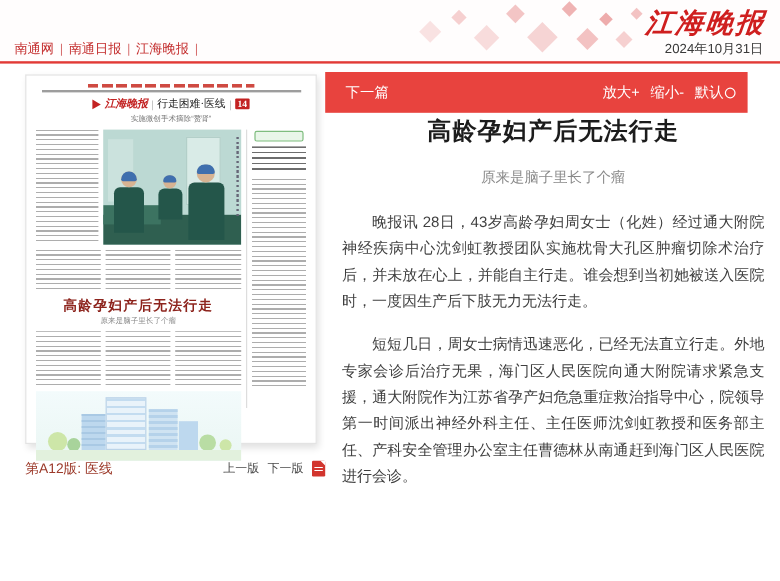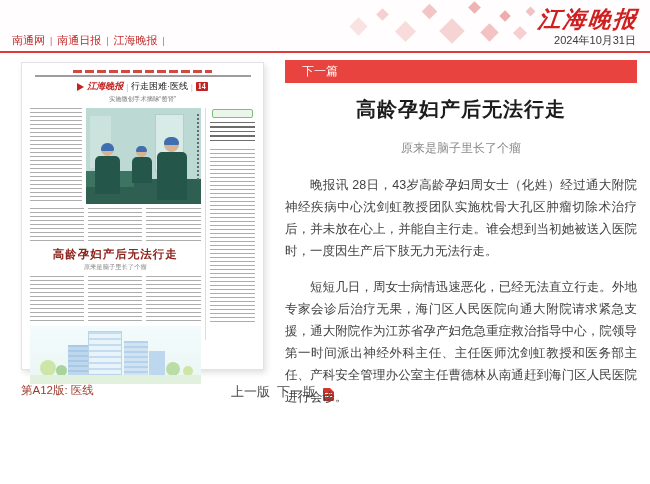--- a/index.html
+++ b/index.html
@@ -76,30 +76,30 @@
   #bld-r2 { left:70%; width:9%; height:24px; background:#bdd8ee; }
   .tree { position:absolute; bottom:8px; border-radius:50%; }
   #ground { position:absolute; bottom:0; width:100%; height:9px; background:#e2f1dd; }
 
   #side-badge { width:90%; height:9px; margin:1px auto 4px auto; background:#e9f6e9;
     border:1px solid #7fbd7f; border-radius:2px; }
   .side-title { height:22px; margin-bottom:5px; }
 
   
   #page-label { position:absolute; left:21px; top:383px; font-size:11.5px; color:#9c3a2a; }
-  #pager { position:absolute; left:186px; top:383px; font-size:13px; color:#4a4a4a; display:flex; gap:7px; align-items:flex-end;margin-left:45px; }
+  #pager { position:absolute; left:186px; top:383px; font-size:10px; color:#4a4a4a; display:flex; gap:7px; align-items:center; }
   #pager a { color:#4a4a4a; text-decoration:none; cursor:pointer; }
   #pdf-icon { position:relative; width:11px; height:13px; background:#d2352e; border-radius:1px; cursor:pointer; }
   #pdf-icon:before { content:""; position:absolute; right:0; top:0; border-style:solid;
     border-width:0 4px 4px 0; border-color:transparent #fff transparent transparent; }
   #pdf-icon:after { content:""; position:absolute; left:2px; top:5px; width:7px; height:5px;
     background:repeating-linear-gradient(to bottom,#fff 0 1px,transparent 1px 2.5px); }
 
   
-  #toolbar { position:absolute; left:285px; top:60px; width:352px; height:23px; background:#e8433e;
+  #toolbar { position:absolute; left:271px; top:60px; width:352px; height:34px; background:#e8433e;
     color:#fff; display:flex; align-items:center; font-size:12px; }
   #btn-next-article { margin-left:17px; cursor:pointer; }
   #toolbar-right { margin-left:auto; margin-right:10px; display:flex; gap:9px; align-items:center; }
   #toolbar-right span { cursor:pointer; }
   #reset-circle { display:inline-block; width:9px; height:9px; border:1.5px solid #fff;
     border-radius:50%; vertical-align:-1px; margin-left:1px; }
 
   #article { position:absolute; left:285px; top:88px; width:352px; height:396px; }
   #article-title { text-align:center; font-size:20px; font-weight:bold; color:#1c1c1c;
     letter-spacing:1px; margin-top:8px; }
@@ -218,20 +218,25 @@
 
   <div id="page-label">第A12版: 医线</div>
   <div id="pager">
     <a>上一版</a>
     <a>下一版</a>
     <span id="pdf-icon"></span>
   </div>
 
   <div id="toolbar">
     <span id="btn-next-article">下一篇</span>
+    <span id="toolbar-right">
+      <span>放大+</span>
+      <span>缩小-</span>
+      <span><span>默认</span><span id="reset-circle"></span></span>
+    </span>
   </div>
 
   <div id="article">
     <div id="article-title">高龄孕妇产后无法行走</div>
     <div id="article-subtitle">原来是脑子里长了个瘤</div>
     <div id="article-body">
         <p class="para">晚报讯 28日，43岁高龄孕妇周女士（化姓）经过通大附院神经疾病中心沈剑虹教授团队实施枕骨大孔区肿瘤切除术治疗后，并未放在心上，并能自主行走。谁会想到当初她被送入医院时，一度因生产后下肢无力无法行走。</p>
         <p class="para">短短几日，周女士病情迅速恶化，已经无法直立行走。外地专家会诊后治疗无果，海门区人民医院向通大附院请求紧急支援，通大附院作为江苏省孕产妇危急重症救治指导中心，院领导第一时间派出神经外科主任、主任医师沈剑虹教授和医务部主任、产科安全管理办公室主任曹德林从南通赶到海门区人民医院进行会诊。</p>
       </div>
   </div>

